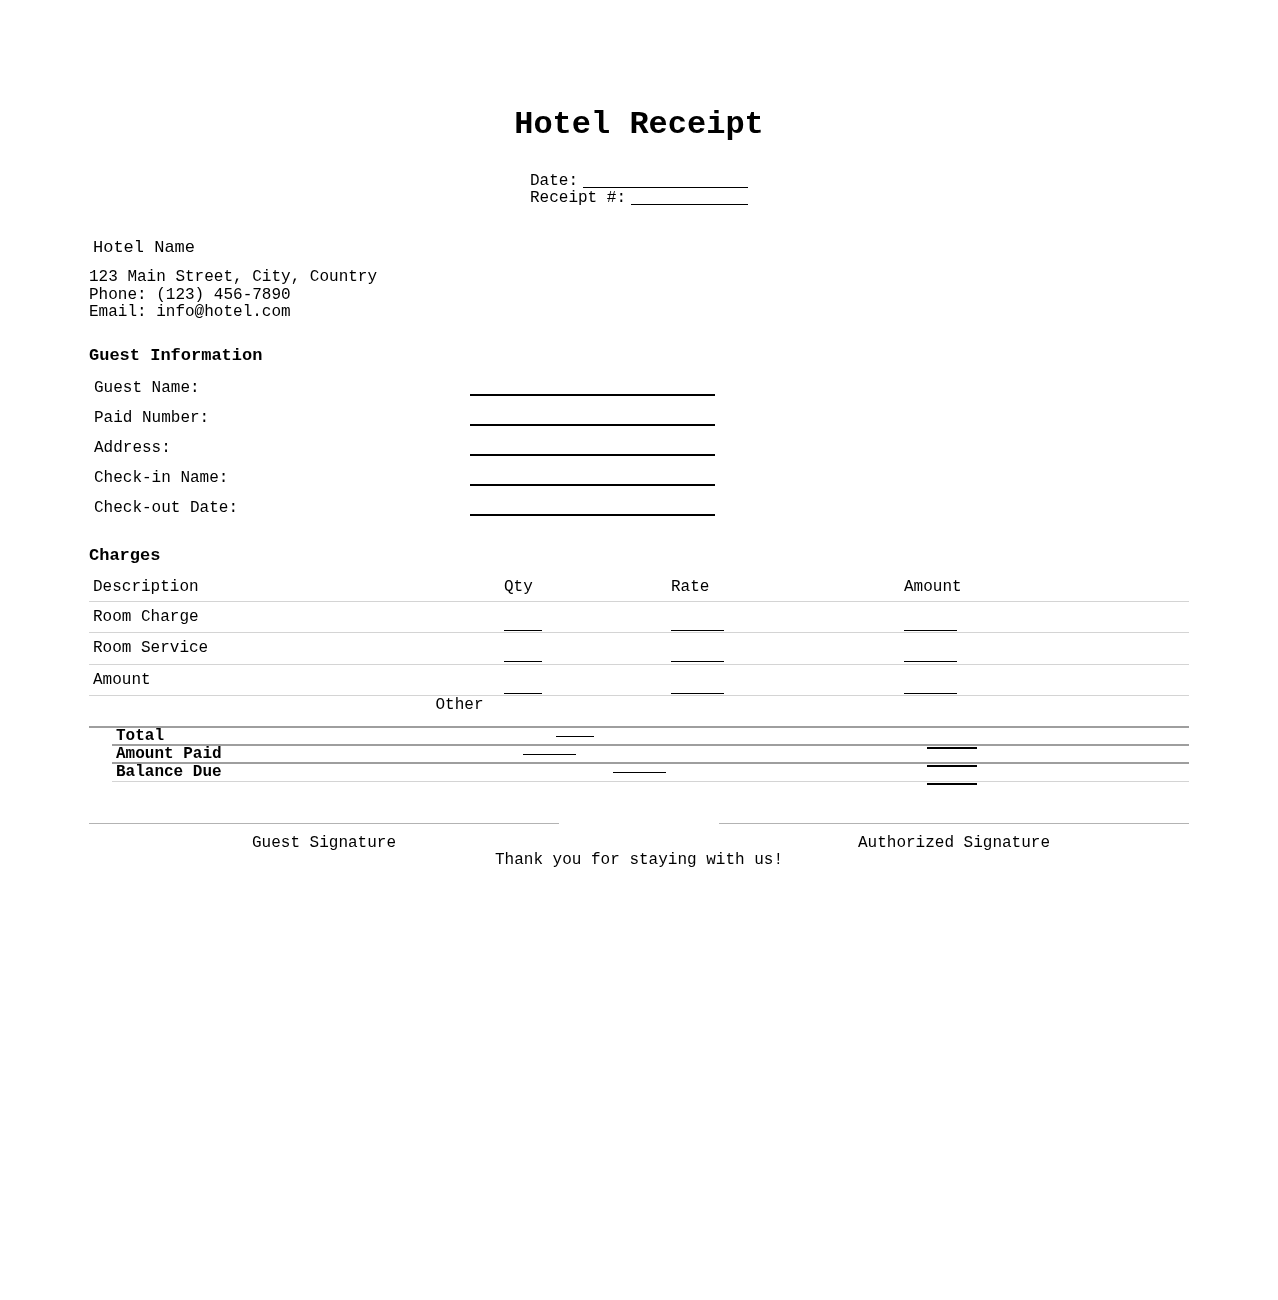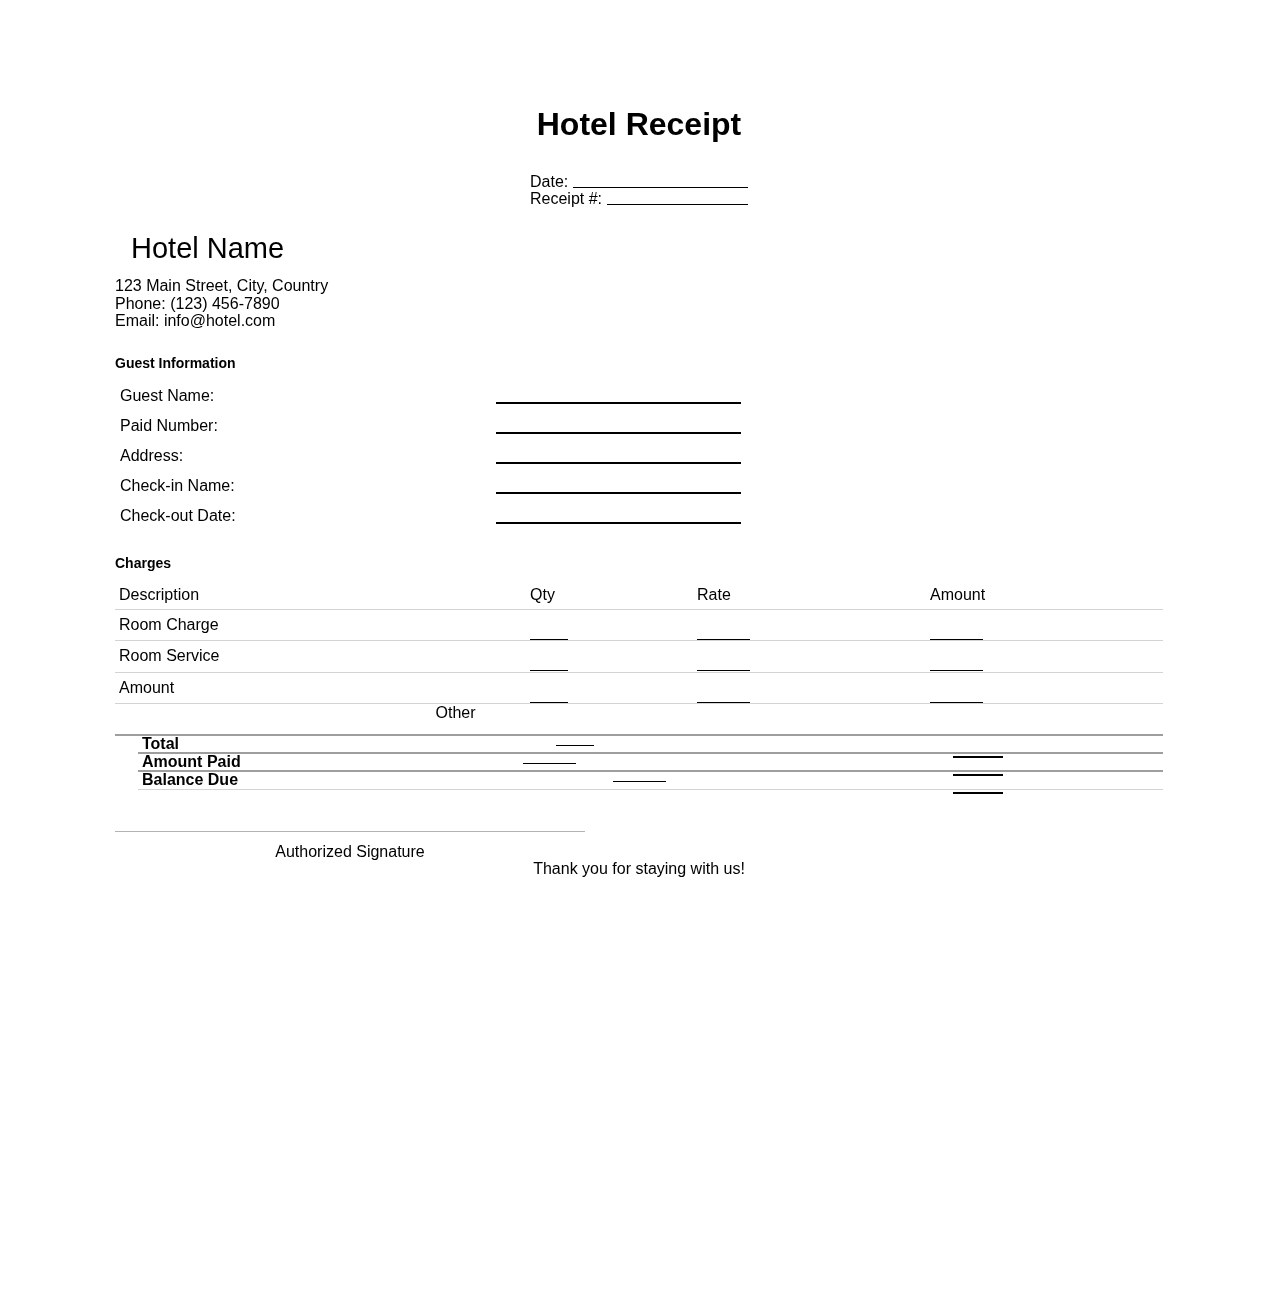--- a/index.html
+++ b/index.html
@@ -10,21 +10,22 @@
     color: #000000;
     font-family: "Liberation Sans", sans-serif;
     font-size: 16px;
   }
   body {
     width: 1278px;
     height: 1300px;
     overflow: hidden;
   }
   .page {
-    padding: 0 115px;
+    padding: 0 89px;
+    font-family: Liberation Mono, monospace;
   }
 
   
   .title {
     margin: 106px 0 0 0;
     font-size: 32px;
     line-height: 37px;
     font-weight: bold;
     text-align: center;
   }
@@ -41,31 +42,31 @@
   }
   .meta-line {
     flex: 1;
     border-bottom: 1.5px solid #000;
     margin: 0 0 2px 5px;
   }
 
   
   .hotel { margin-top: 28px; }
   .hotel-name {
-    font-size: 29px;
+    font-size: 17px;
     line-height: 26px;
     font-weight: normal;
-    margin: 16px;
+    margin: 4px;
   }
   .hotel-contact { margin-top: 8px; line-height: 17.5px; }
 
   
   .section-heading {
     margin: 25px 0 0 0;
-    font-size: 14px;
+    font-size: 17px;
     line-height: 17px;
     font-weight: bold;
   }
   .charges-heading { margin-top: 31px; }
 
   
   .guest-rows { margin-top: 2px; }
   .gi-row {
     height: 30px;
     display: flex;
@@ -240,19 +241,22 @@
       <span class="col-desc">Balance Due</span>
       <span class="col-qty"></span>
       <span class="col-rate"></span>
       <span class="col-amount"><span class="blank blank-bold"></span></span>
     </div>
 
   </div>
 
   <div class="signatures">
     <div class="sig-block">
+      <div class="sig-label">Guest Signature</div>
+    </div>
+    <div class="sig-block">
       <div class="sig-label">Authorized Signature</div>
     </div>
   </div>
 
   <p class="thanks">Thank you for staying with us!</p>
 
 </div>
 
 </body></html>

